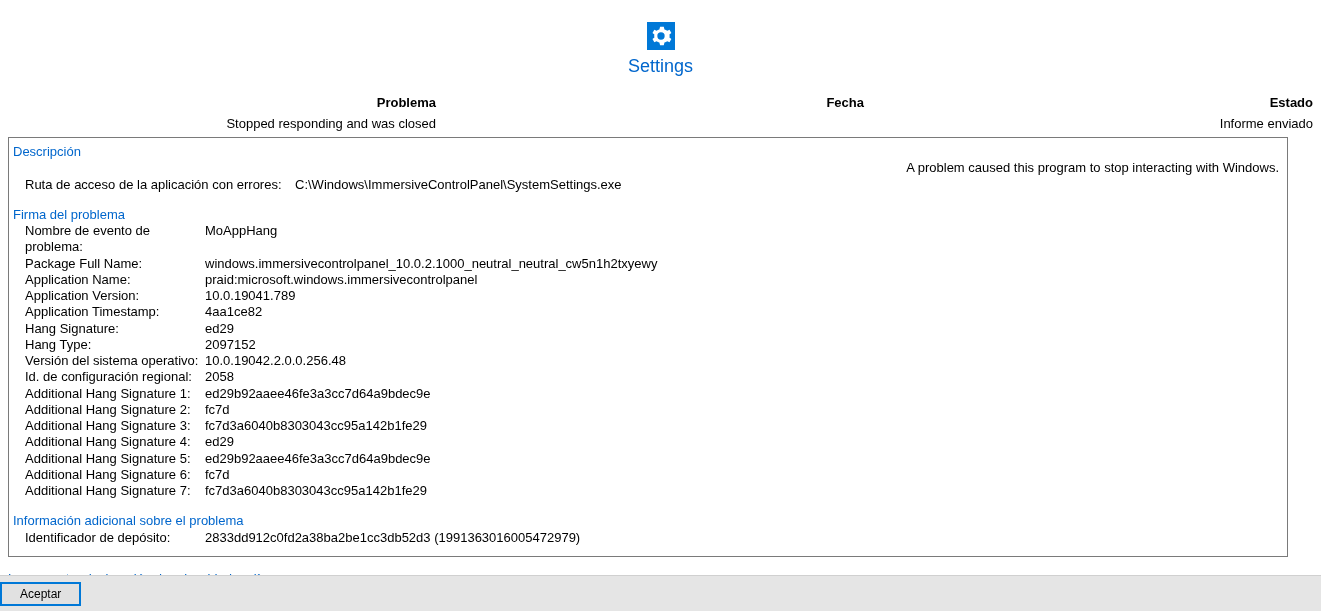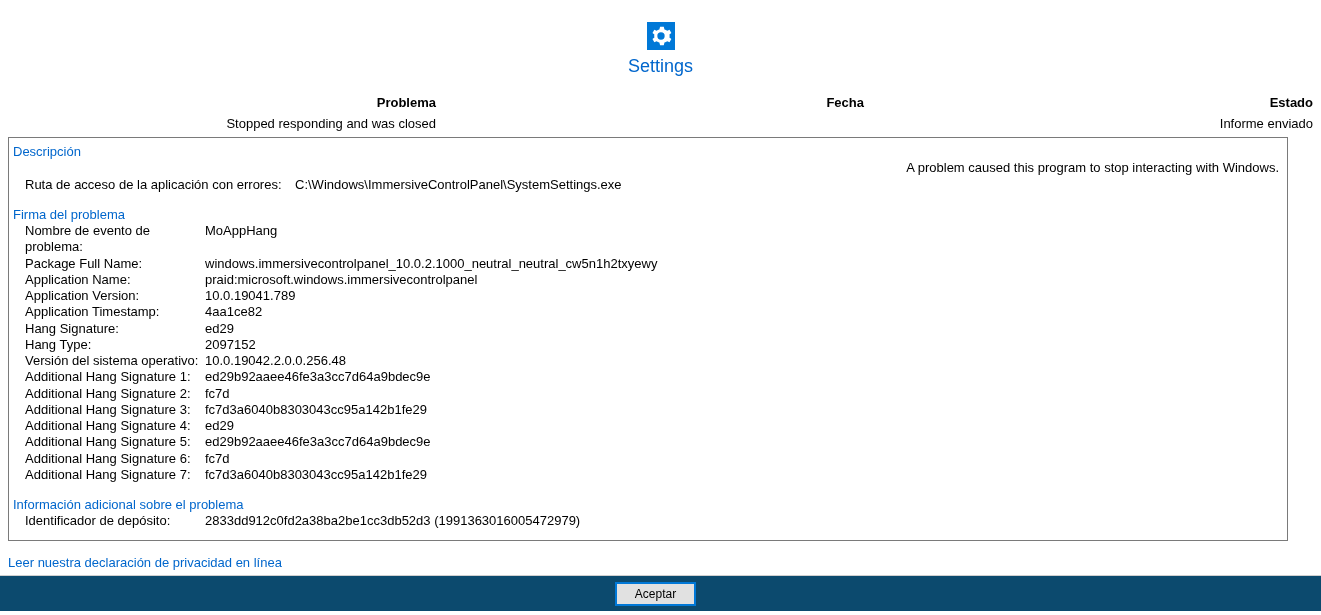--- a/index.html
+++ b/index.html
@@ -76,25 +76,25 @@
       margin-top: 14px;
       cursor: pointer;
       text-align: right;
     }
     .footer-bar {
       position: absolute;
       bottom: 4px;
       left: 0;
       right: 0;
       height: 36px;
-      background: #0c4a6e;
+      background: #e5e5e5;
       border-top: 1px solid #d0d0d0;
       display: flex;
       align-items: center;
-      justify-content: center;
+      justify-content: flex-start;
       padding-right: 10px;
     }
     .accept-btn {
       background: #e1e1e1;
       border: 2px solid #0078d7;
       font-size: 12px;
       padding: 3px 18px;
       cursor: pointer;
       font-family: inherit;
     }
@@ -170,20 +170,24 @@
         </div>
         <div class="kv-row">
           <span class="kv-key">Hang Type:</span>
           <span class="kv-val">2097152</span>
         </div>
         <div class="kv-row">
           <span class="kv-key">Versión del sistema operativo:</span>
           <span class="kv-val">10.0.19042.2.0.0.256.48</span>
         </div>
         <div class="kv-row">
+          <span class="kv-key">Id. de configuración regional:</span>
+          <span class="kv-val">2058</span>
+        </div>
+        <div class="kv-row">
           <span class="kv-key">Additional Hang Signature 1:</span>
           <span class="kv-val">ed29b92aaee46fe3a3cc7d64a9bdec9e</span>
         </div>
         <div class="kv-row">
           <span class="kv-key">Additional Hang Signature 2:</span>
           <span class="kv-val">fc7d</span>
         </div>
         <div class="kv-row">
           <span class="kv-key">Additional Hang Signature 3:</span>
           <span class="kv-val">fc7d3a6040b8303043cc95a142b1fe29</span>

